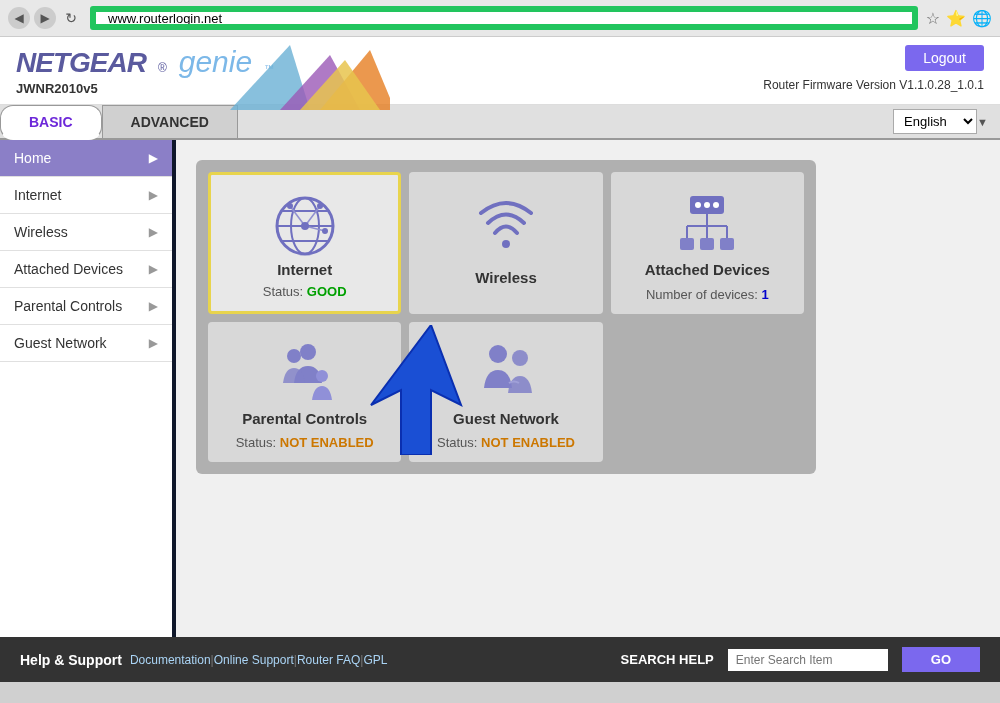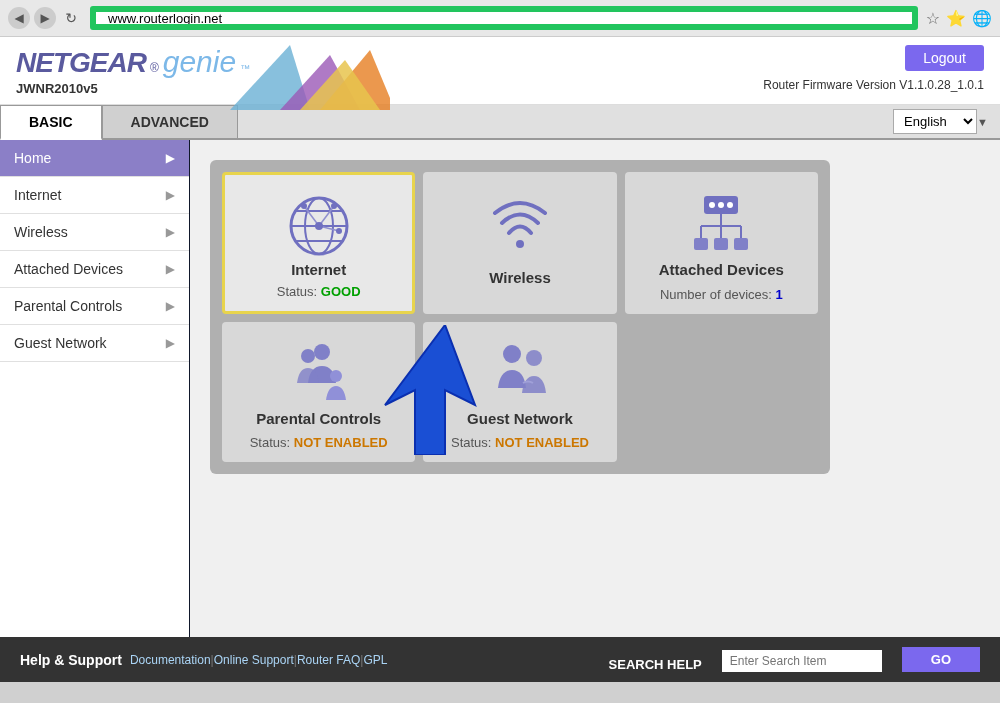--- a/index.html
+++ b/index.html
@@ -34,51 +34,51 @@
     
     .header {
       background: white;
       padding: 8px 16px;
       display: flex;
       justify-content: space-between;
       align-items: flex-start;
       border-bottom: 1px solid #ddd;
     }
     .logo-area { display: flex; flex-direction: column; }
-    .logo-text { display: flex; align-items: baseline; gap: 4px; }
+    .logo-text { display: flex; align-items: baseline; gap: 12px; }
     .netgear { font-size: 28px; font-weight: 900; color: #5a5a9e; font-style: italic; letter-spacing: -1px; }
     .reg { font-size: 12px; color: #5a5a9e; vertical-align: super; }
     .tm { font-size: 10px; color: #7cb8e8; vertical-align: super; }
     .model { font-size: 13px; color: #333; font-weight: bold; margin-top: 2px; }
     .header-right { text-align: right; }
     .logout-btn {
       background: #7b68ee; color: white; border: none; padding: 5px 18px;
       font-size: 14px; cursor: pointer; border-radius: 3px; display: block; margin-left: auto; margin-bottom: 4px;
     }
     .firmware { font-size: 12px; color: #333; }
     .tab {
       padding: 8px 28px; font-size: 14px; font-weight: bold;
       cursor: pointer; border: 1px solid #999; border-bottom: none;
       background: #d0d0d0; color: #333;
     }
     .tab.active {
-      background: white; color: #000000; border-bottom: 2px solid white; margin-bottom: -2px;
+      background: white; color: #6d28d9; border-bottom: 2px solid white; margin-bottom: -2px; border-radius: 13px;
     }
     .tab-right {
       margin-left: auto; display: flex; align-items: center; padding-right: 12px; 
     }
     .lang-select {
       padding: 3px 6px; font-size: 13px; border: 1px solid #aaa; background: white;
     }
 
     
     .main { display: flex; flex: 1; }
 
     
-    .sidebar { width: 190px; background: white; border-right: 1px solid #0f172a; }
+    .sidebar { width: 176px; background: white; border-right: 4px solid #0f172a; }
     .sidebar-item {
       display: flex; justify-content: space-between; align-items: center;
       padding: 10px 14px; border-bottom: 1px solid #e0e0e0;
       cursor: pointer; font-size: 14px; color: #333;
     }
     .sidebar-item.active { background: #8b7fc7; color: white; }
     .sidebar-item .arrow { font-size: 12px; color: #999; }
     .sidebar-item.active .arrow { color: white; }
 
     
@@ -117,21 +117,21 @@
     .footer {
       background: #333; color: #ccc;
       padding: 10px 20px;
       display: flex; align-items: center; justify-content: space-between;
       font-size: 12px; min-height: 38px;
     }
     .footer-left { display: flex; align-items: center; }
     .footer-help { color: white; font-weight: bold; font-size: 14px; margin-right: 8px; }
     .footer-link { color: #aad4f5; cursor: pointer; }
     .footer-sep { color: #777; }
-    .footer-right { display: flex; align-items: flex-end; gap: 20px; margin-left: 17px; }
+    .footer-right { display: flex; align-items: center; gap: 14px; margin-left: 17px; }
     .search-label { color: white; font-weight: bold; font-size: 13px; }
     .search-input { padding: 4px 8px; font-size: 12px; width: 160px; border: none; }
     .go-btn {
       background: #7b68ee; color: white; border: none;
       padding: 5px 29px; font-size: 13px; cursor: pointer; font-weight: bold;
     }
 
     
     .icon-internet svg, .icon-wireless svg, .icon-attached svg,
     .icon-parental svg, .icon-guest svg { display: block; margin: 0 auto; }

